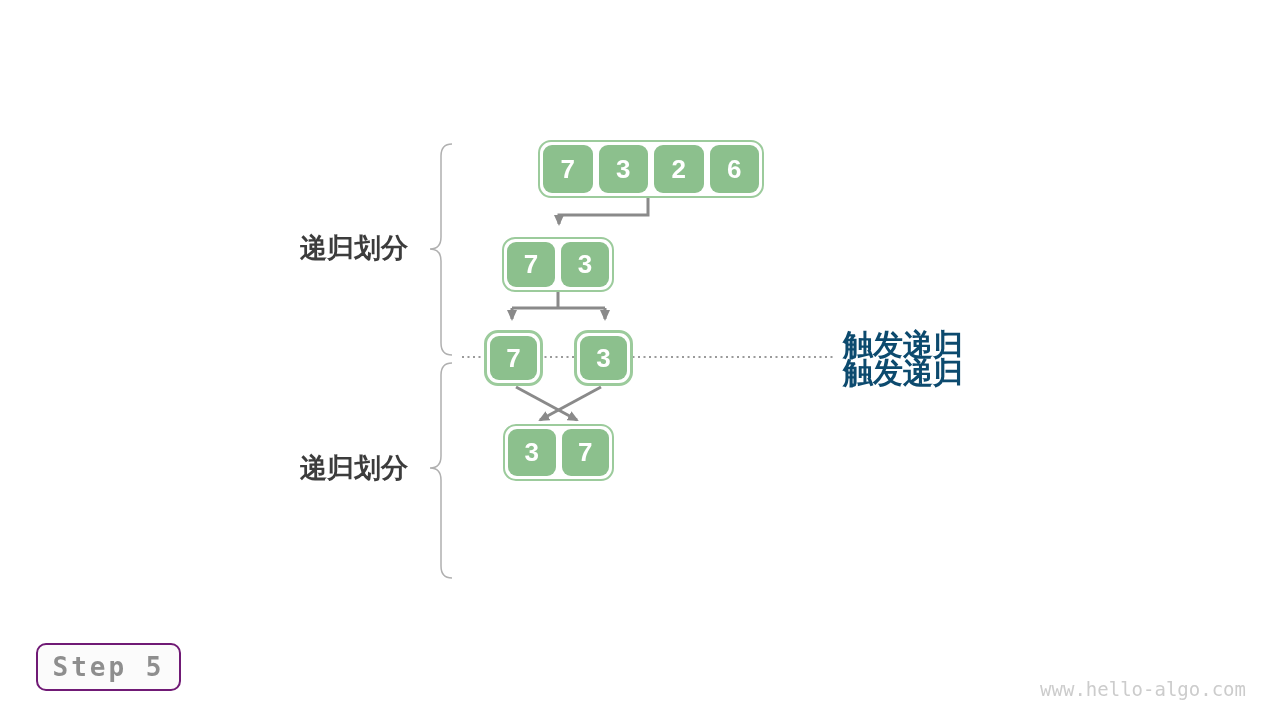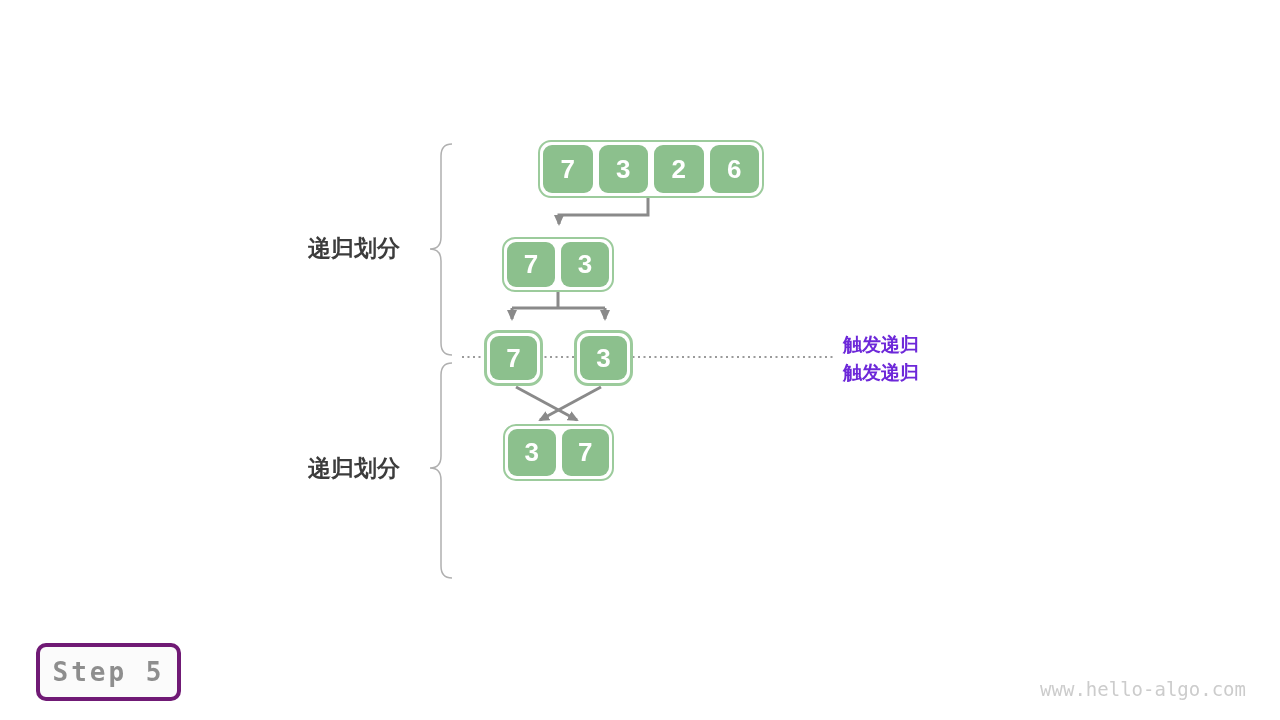--- a/index.html
+++ b/index.html
@@ -38,45 +38,45 @@
     font-size: 26px;
     font-weight: bold;
   }
 
   
   .side-label {
     position: absolute;
     z-index: 2;
     width: 120px;
     text-align: center;
-    font-size: 23px;
+    font-size: 27px;
     font-weight: bold;
     color: #3C3C3C;
     line-height: 28px;
   }
   .terminate-label {
     position: absolute;
     z-index: 2;
-    font-size: 19px;
+    font-size: 30px;
     font-weight: bold;
-    color: #6d28d9;
+    color: #0c4a6e;
     line-height: 28px;
     text-align: left;
     white-space: nowrap;
   }
 
   
   .step-badge {
     position: absolute;
     z-index: 2;
     left: 36px; top: 643px;
-    width: 145px; height: 58px;
+    width: 145px; height: 48px;
     box-sizing: border-box;
     background: #fbfbfb;
-    border: 4px solid #701a75;
+    border: 2px solid #701a75;
     border-radius: 10px;
     display: flex;
     align-items: center;
     justify-content: center;
     font-family: "DejaVu Sans Mono", "Liberation Mono", monospace;
     font-size: 26px;
     font-weight: bold;
     letter-spacing: 3px;
     color: #8E8E8E;
   }

